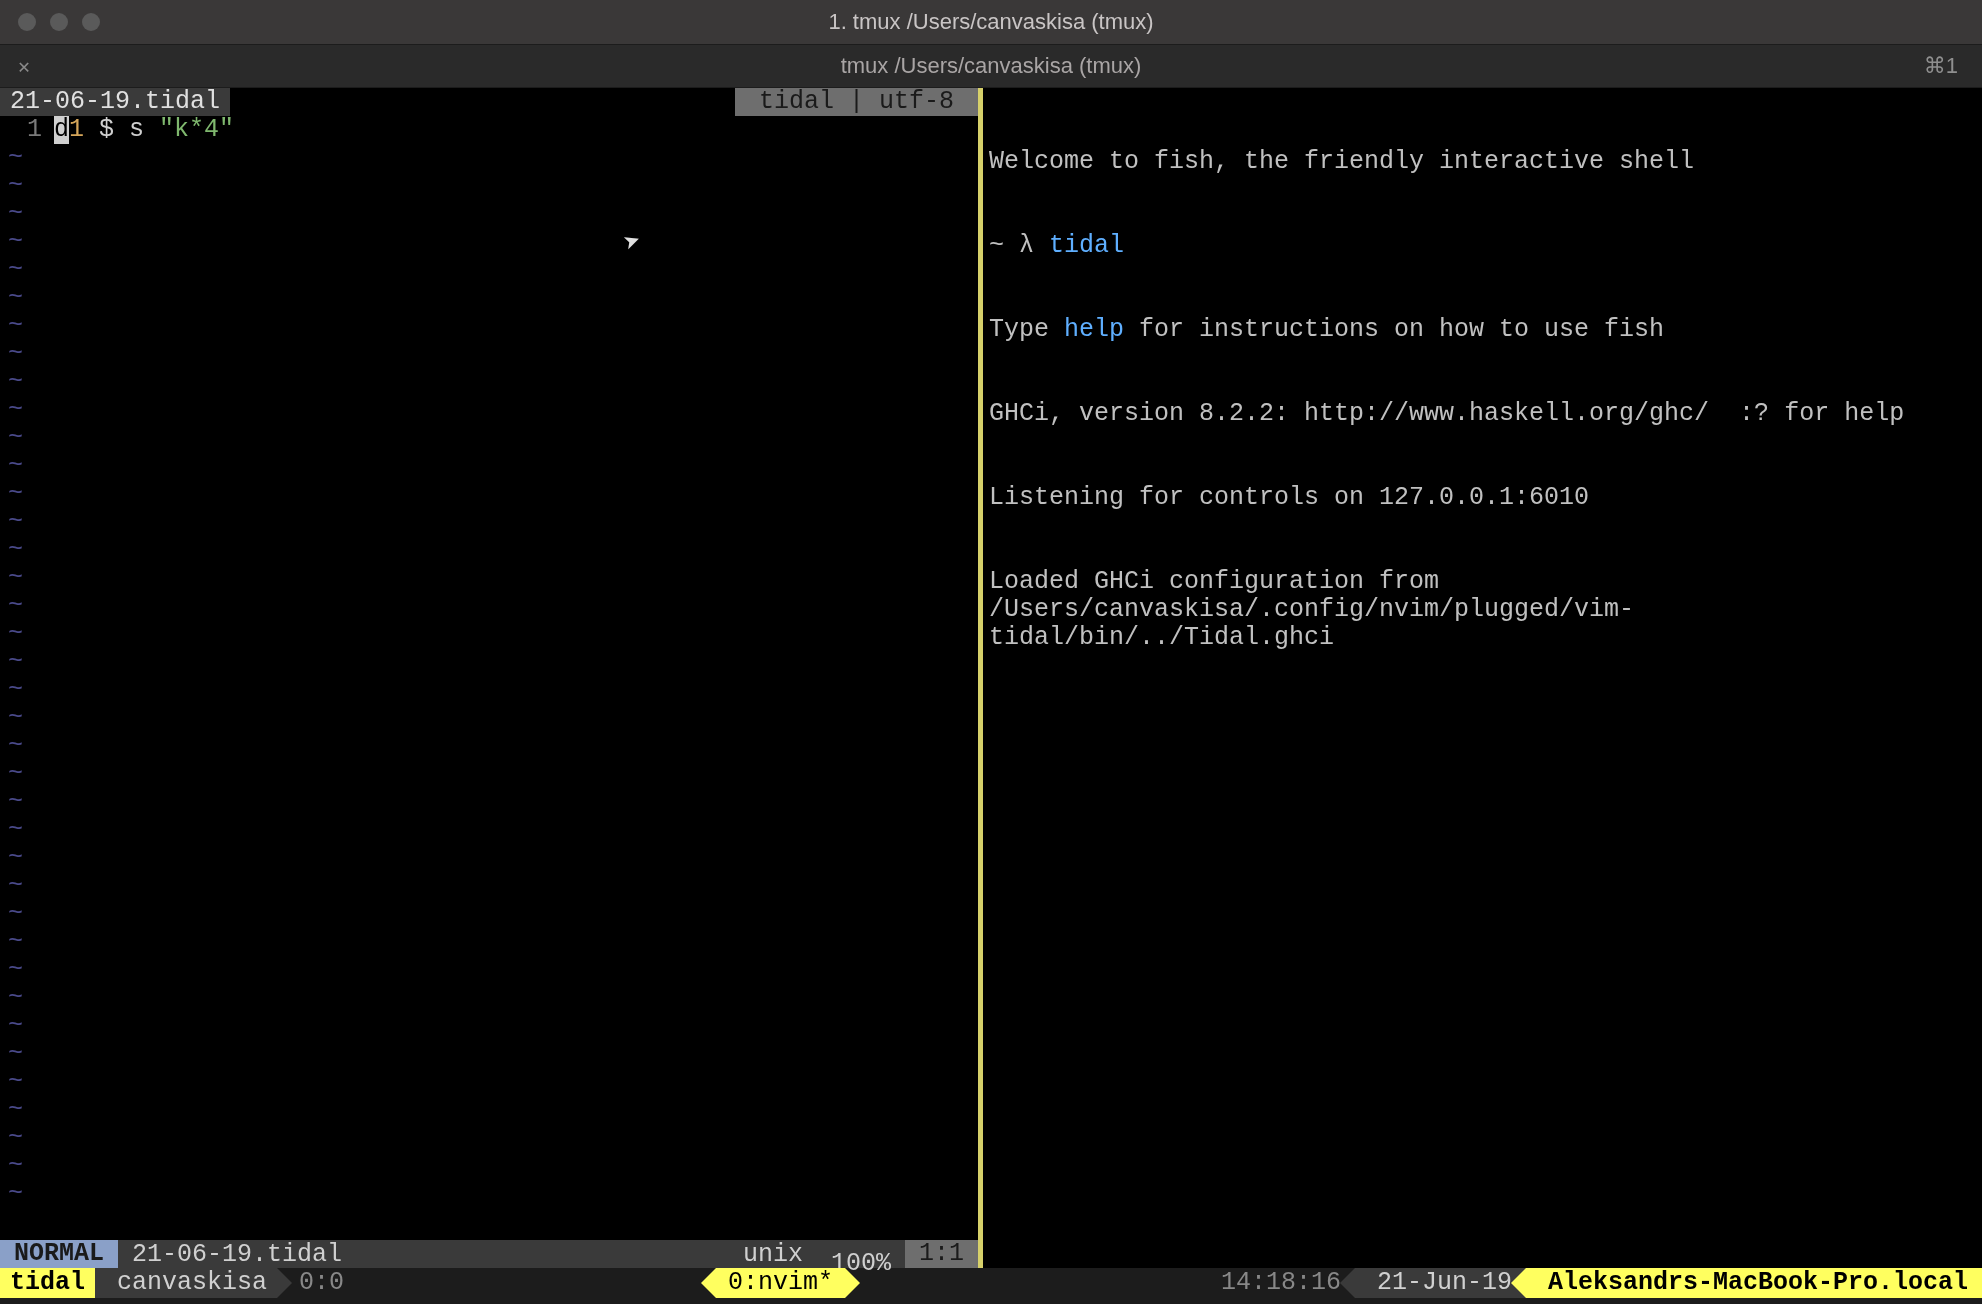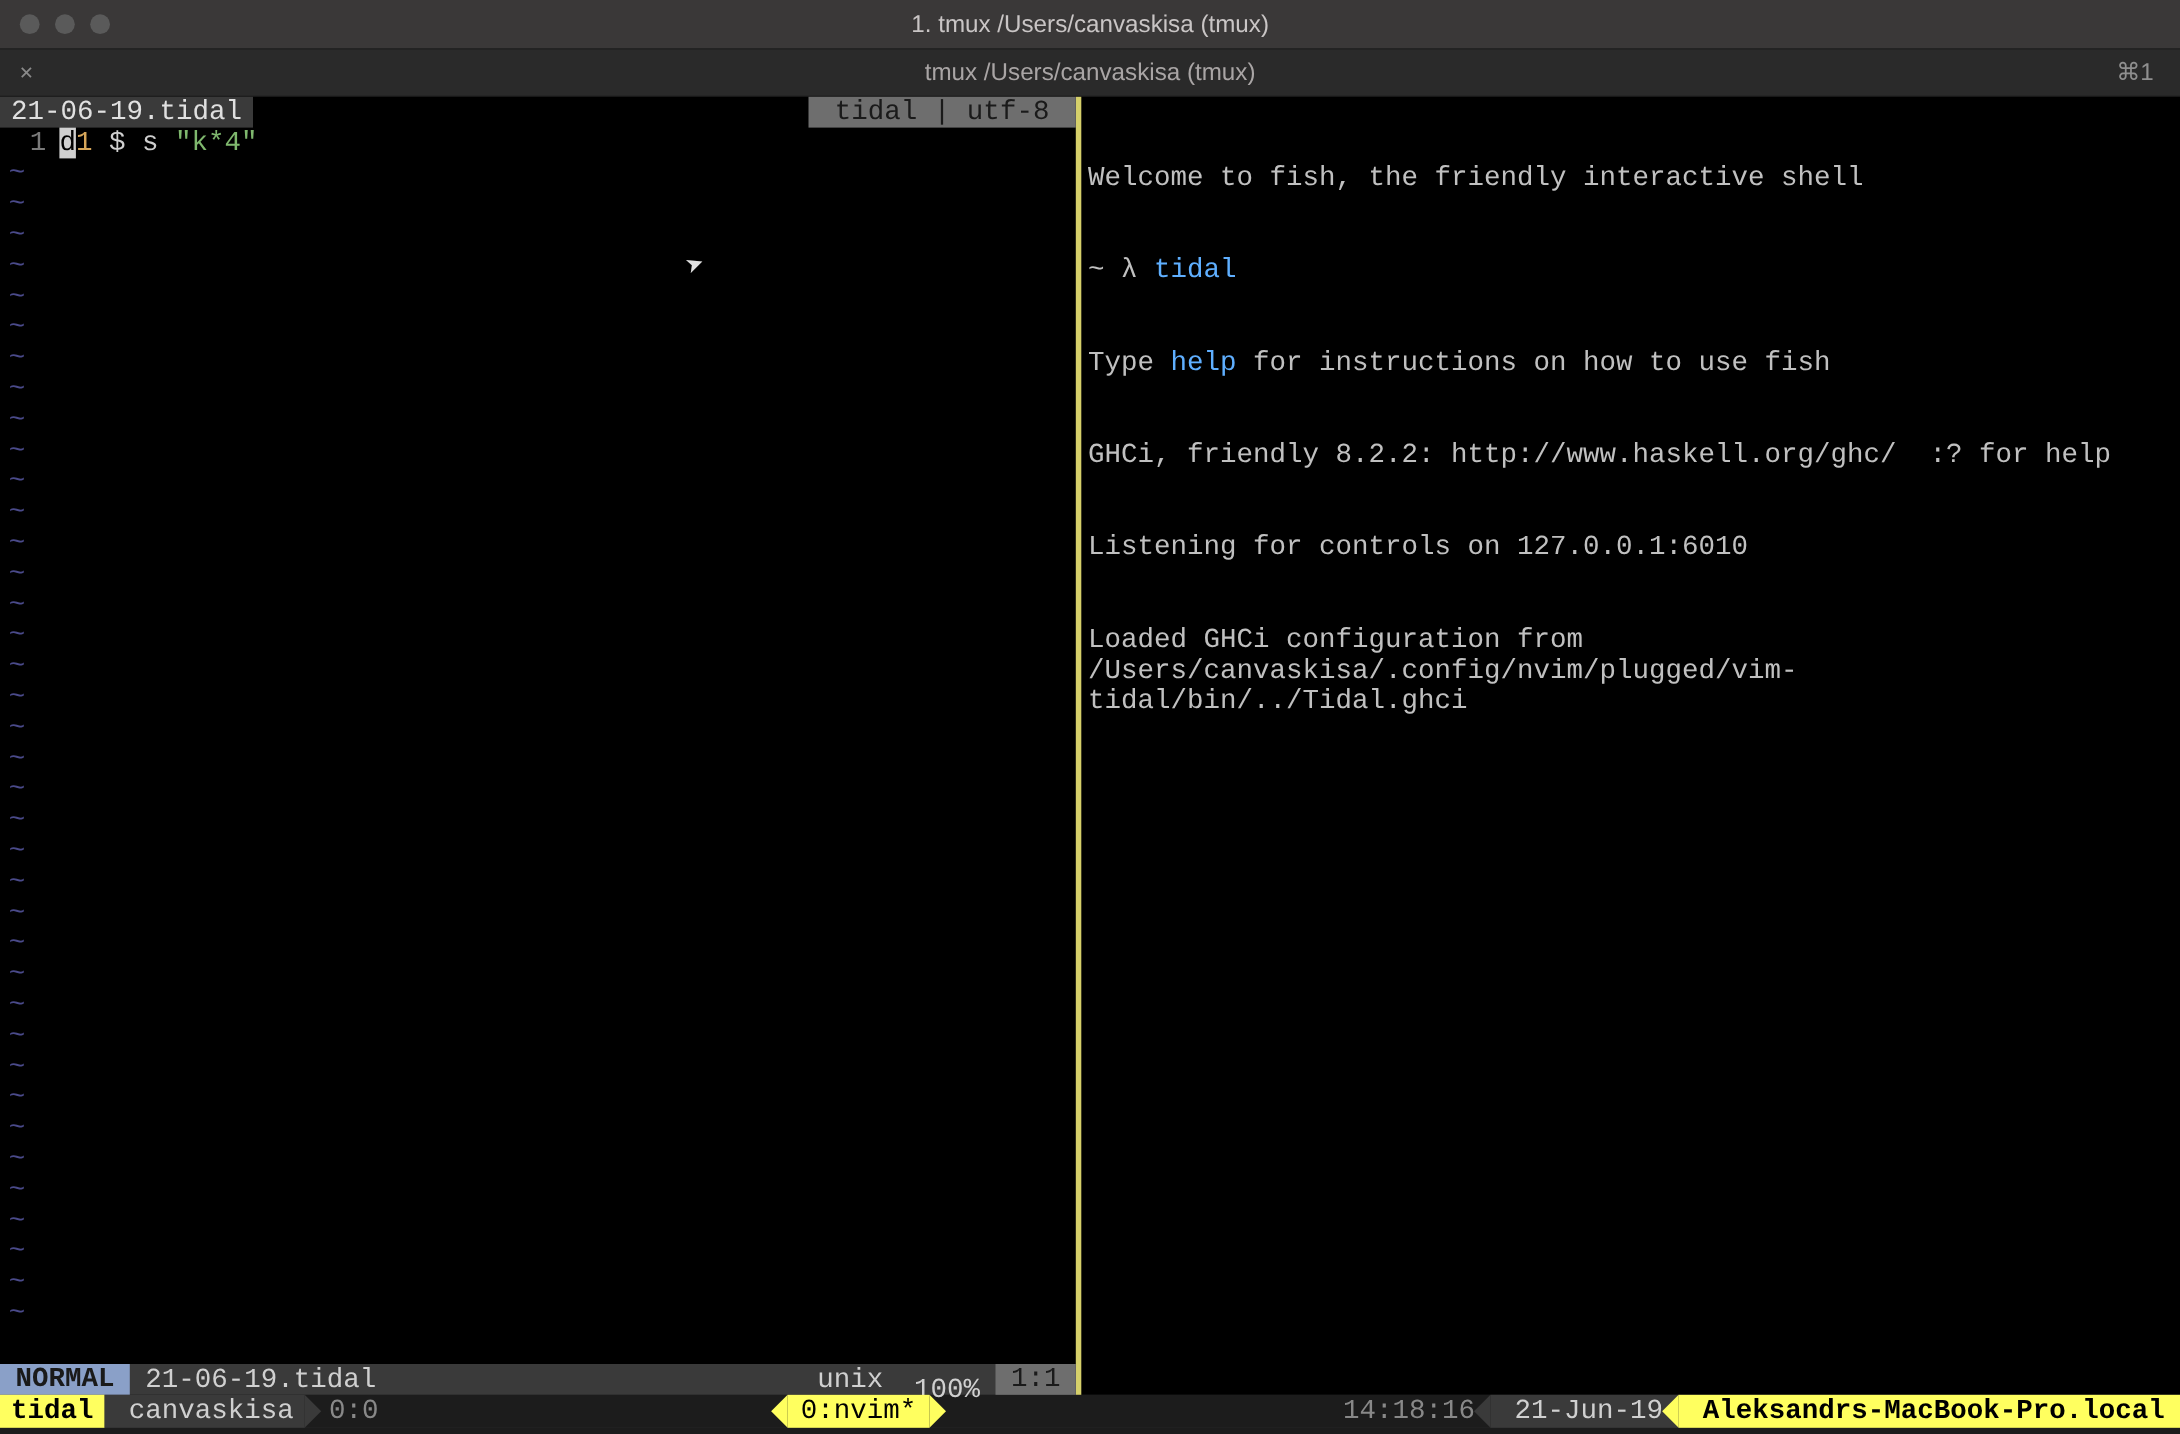--- a/index.html
+++ b/index.html
@@ -9,21 +9,21 @@
   background: #1a1a1a;
   font-family: "Menlo", "Monaco", "Courier New", monospace;
   font-size: 25px;
   color: #c0c0c0;
   overflow: hidden;
 }
 
 .window {
   width: 1982px;
   height: 1304px;
-  background: #404040;
+  background: #a21caf;
   display: flex;
   flex-direction: column;
 }
 
 
 .titlebar {
   height: 44px;
   background: #3a3838;
   display: flex;
   align-items: center;
@@ -379,21 +379,21 @@
         <span class="pos">1:1</span>
       </div>
     </div>
 
     <div class="divider"></div>
 
     <div class="right-pane">
       <div>Welcome to fish, the friendly interactive shell</div>
       <div><span class="fish-lambda">~ λ </span><span class="fish-cmd">tidal</span></div>
       <div><span>Type </span><span class="fish-help">help</span><span> for instructions on how to use fish</span></div>
-      <div>GHCi, friendly 8.2.2: http://www.haskell.org/ghc/  :? for help</div>
+      <div>GHCi, version 8.2.2: http://www.haskell.org/ghc/  :? for help</div>
       <div>Listening for controls on 127.0.0.1:6010</div>
       <div>Loaded GHCi configuration from /Users/canvaskisa/.config/nvim/plugged/vim-tidal/bin/../Tidal.ghci</div>
     </div>
 
   </div>
 
   <div class="tmux-status">
     <span class="sess">tidal</span>
     <span class="user">canvaskisa</span>
     <span class="pane-idx">0:0</span>

